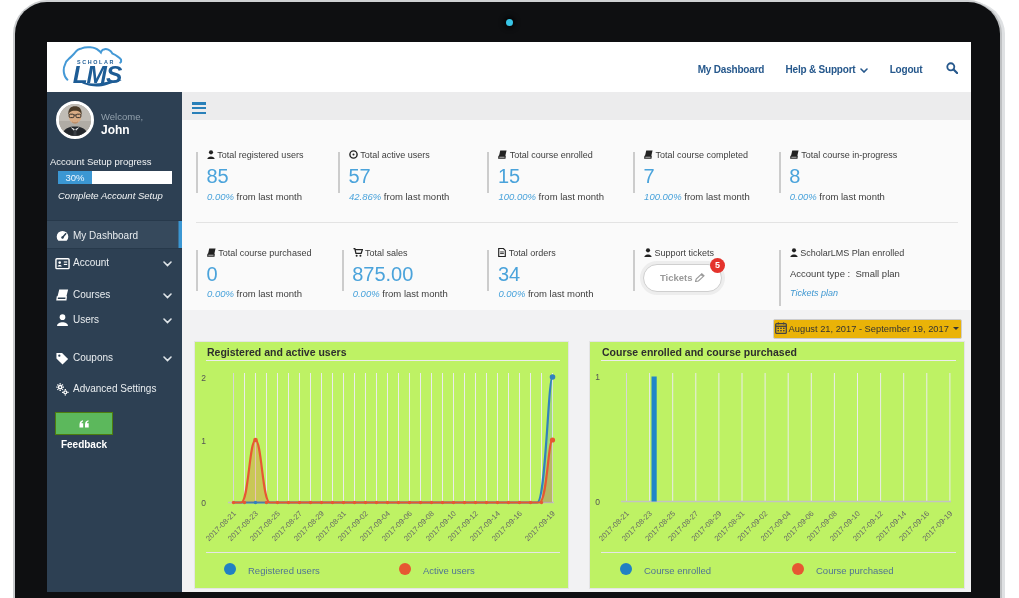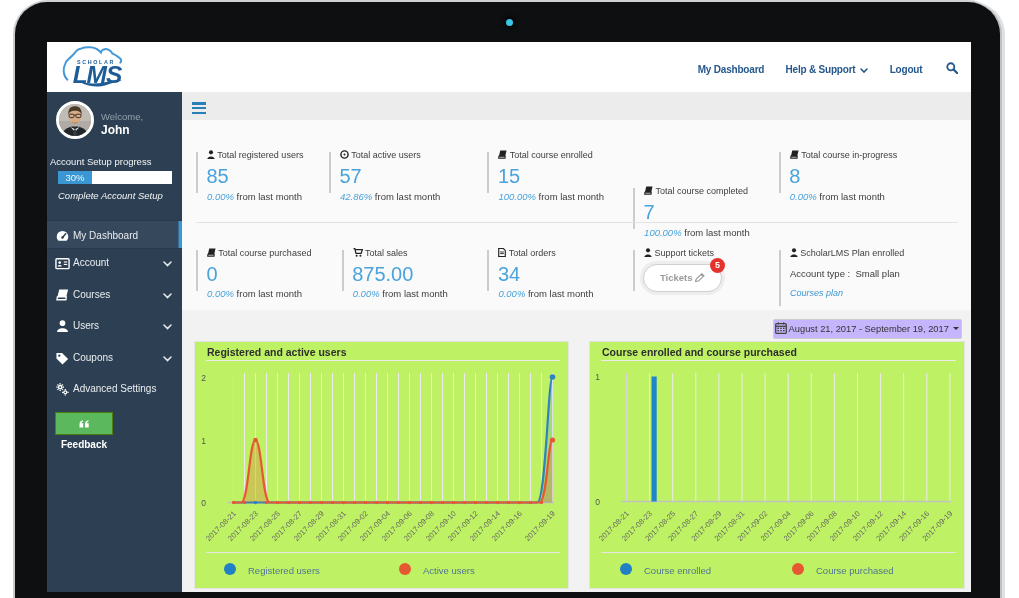--- a/index.html
+++ b/index.html
@@ -44,21 +44,21 @@
   .stat .spct i { color:#4aa3db; font-style:italic; }
   #rowsep { position:absolute; left:149px; top:180px; width:762px; height:1px; background:#e3e3e3; }
   .sicon { display:inline-block; vertical-align:-1px; }
   #tickbtn { position:absolute; left:596px; top:222px; width:79px; height:28px; border:1px solid #cfcfcf;
              border-radius:14px; background:#fff; box-shadow:0 0 0 3px #ededed; color:#9a9a9a;
              font-size:9.5px; font-weight:bold; text-align:center; line-height:26px; }
   #tickbadge { position:absolute; left:663px; top:216px; width:15px; height:15px; border-radius:50%;
                background:#e4332c; color:#fff; font-size:9px; font-weight:bold; text-align:center; line-height:15px; }
   .acct { position:absolute; left:743px; top:226px; font-size:9.5px; color:#3d3d3d; }
   .chplan { position:absolute; left:743px; top:246px; font-size:9px; font-style:italic; color:#3e97d1; }
-  #datebtn { position:absolute; left:725.5px; top:277px; width:189px; height:20px; background:#c4b5fd;
+  #datebtn { position:absolute; left:725.5px; top:277px; width:189px; height:20px; background:#eab308;
              border:1px solid #ccc; border-radius:2px; font-size:9.3px; color:#333; line-height:18px; text-align:center; white-space:nowrap; }
   .card { position:absolute; top:299px; height:248px; background:#bef264; border:1px solid #e4e4e4; }
   #card1 { left:147px; width:375px; }
   #card2 { left:542px; width:376px; }
   .ctitle { position:absolute; left:12px; top:4px; font-size:10.5px; font-weight:bold; color:#2e2e2e; }
   .cline { position:absolute; left:11px; top:18px; height:1px; background:#ececec; }
   .legsep { position:absolute; left:11px; top:210px; height:1px; background:#e6e6e6; }
   .leg { position:absolute; top:223px; font-size:9.5px; color:#517394; }
   .legdot { position:absolute; top:221px; width:12px; height:12px; border-radius:50%; }
 </style>
@@ -132,21 +132,21 @@
 <div class="mitem" style="top:187.5px;">
           <svg class="mic" viewBox="0 0 16 16">
             <path d="M4.5 1.5 L14 1.5 L12 9.5 L2.5 9.5 Z" fill="#fff"></path>
             <path d="M2.5 9.5 L12 9.5 L11.6 12.5 L2.1 12.5 Z" fill="none" stroke="#fff" stroke-width="1.4"></path>
           </svg>
           <span class="lab">Courses</span>
           <svg class="chev" width="9" height="6" viewBox="0 0 9 6">
             <path d="M1 1 L4.5 4.5 L8 1" fill="none" stroke="#dfe5e9" stroke-width="1.6" stroke-linecap="round"></path>
           </svg>
         </div>
-<div class="mitem" style="top:219px;">
+<div class="mitem" style="top:213px;">
           <svg class="mic" viewBox="0 0 16 16">
             <circle cx="8" cy="4.4" r="3" fill="#fff"></circle>
             <path d="M2.2 13.8 C2.2 8.6 13.8 8.6 13.8 13.8 Z" fill="#fff"></path>
           </svg>
           <span class="lab">Users</span>
           <svg class="chev" width="9" height="6" viewBox="0 0 9 6">
             <path d="M1 1 L4.5 4.5 L8 1" fill="none" stroke="#dfe5e9" stroke-width="1.6" stroke-linecap="round"></path>
           </svg>
         </div>
 <div class="mitem" style="top:250.5px;">
@@ -198,39 +198,39 @@
     <div id="panel"></div>
     <div class="stat" style="left:149px;top:104px;">
 <div class="sdiv"></div>
 <div class="slab"><svg class="sicon" width="8" height="9" viewBox="0 0 9 10">
             <circle cx="4.5" cy="2.6" r="2.3" fill="#222"></circle>
             <path d="M0.4 10 C0.4 6.2 8.6 6.2 8.6 10 Z" fill="#222"></path>
           </svg> Total registered users</div>
 <div class="snum" style="font-size:20px;">85</div>
 <div class="spct"><i>0.00%</i> from last month</div>
 </div>
-<div class="stat" style="left:282px;top:104px;padding-left:48px;">
+<div class="stat" style="left:291px;top:104px;padding-left:48px;">
 <div class="sdiv"></div>
 <div class="slab"><svg class="sicon" width="9" height="9" viewBox="0 0 10 10">
             <circle cx="5" cy="5" r="4" fill="none" stroke="#222" stroke-width="1.6"></circle>
             <circle cx="5" cy="5" r="1.1" fill="#222"></circle>
           </svg> Total active users</div>
 <div class="snum" style="font-size:20px;">57</div>
 <div class="spct"><i>42.86%</i> from last month</div>
 </div>
 <div class="stat" style="left:440.4px;top:104px;">
 <div class="sdiv"></div>
 <div class="slab"><svg class="sicon" width="9" height="9" viewBox="0 0 10 10">
             <path d="M2.5 0.5 L9.5 0.5 L8 7 L1 7 Z" fill="#222"></path>
             <path d="M1 7 L8 7 L7.8 9 L0.8 9 Z" fill="none" stroke="#222" stroke-width="1.2"></path>
           </svg> Total course enrolled</div>
 <div class="snum" style="font-size:20px;">15</div>
 <div class="spct"><i>100.00%</i> from last month</div>
 </div>
-<div class="stat" style="left:586.1px;top:104px;margin-top:36px;">
+<div class="stat" style="left:586.1px;top:104px;">
 <div class="sdiv"></div>
 <div class="slab"><svg class="sicon" width="9" height="9" viewBox="0 0 10 10">
             <path d="M2.5 0.5 L9.5 0.5 L8 7 L1 7 Z" fill="#222"></path>
             <path d="M1 7 L8 7 L7.8 9 L0.8 9 Z" fill="none" stroke="#222" stroke-width="1.2"></path>
           </svg> Total course completed</div>
 <div class="snum" style="font-size:20px;">7</div>
 <div class="spct"><i>100.00%</i> from last month</div>
 </div>
 <div class="stat" style="left:731.8px;top:104px;">
 <div class="sdiv"></div>
@@ -283,21 +283,21 @@
             <circle cx="4.5" cy="2.6" r="2.3" fill="#222"></circle>
             <path d="M0.4 10 C0.4 6.2 8.6 6.2 8.6 10 Z" fill="#222"></path>
           </svg> ScholarLMS Plan enrolled</div>
 </div>
     <div id="rowsep"></div>
     <div id="tickbtn">Tickets <svg width="10" height="9" viewBox="0 0 10 9" style="vertical-align:-1px;">
           <path d="M0.5 8.5 L1.2 6 L6.8 0.8 L9 2.8 L3.4 8 Z M6 1.6 L8.2 3.6" fill="none" stroke="#9a9a9a" stroke-width="1.1"></path>
         </svg></div>
     <div id="tickbadge">5</div>
     <div class="acct">Account type :&nbsp; Small plan</div>
-    <div class="chplan">Courses plan</div>
+    <div class="chplan">Tickets plan</div>
     <div id="datebtn"><svg width="12" height="12" viewBox="0 0 12 12" style="vertical-align:-2px;">
           <rect x="0.7" y="1.6" width="10.6" height="9.8" rx="1" fill="none" stroke="#444" stroke-width="1.3"></rect>
           <line x1="0.7" y1="4.3" x2="11.3" y2="4.3" stroke="#444" stroke-width="1.3"></line>
           <line x1="3.4" y1="0.4" x2="3.4" y2="2.4" stroke="#444" stroke-width="1.3"></line>
           <line x1="8.6" y1="0.4" x2="8.6" y2="2.4" stroke="#444" stroke-width="1.3"></line>
           <g fill="#444">
             <rect x="2.4" y="5.6" width="1.6" height="1.4"></rect>
             <rect x="5.2" y="5.6" width="1.6" height="1.4"></rect>
             <rect x="8" y="5.6" width="1.6" height="1.4"></rect>
             <rect x="2.4" y="8" width="1.6" height="1.4"></rect>

